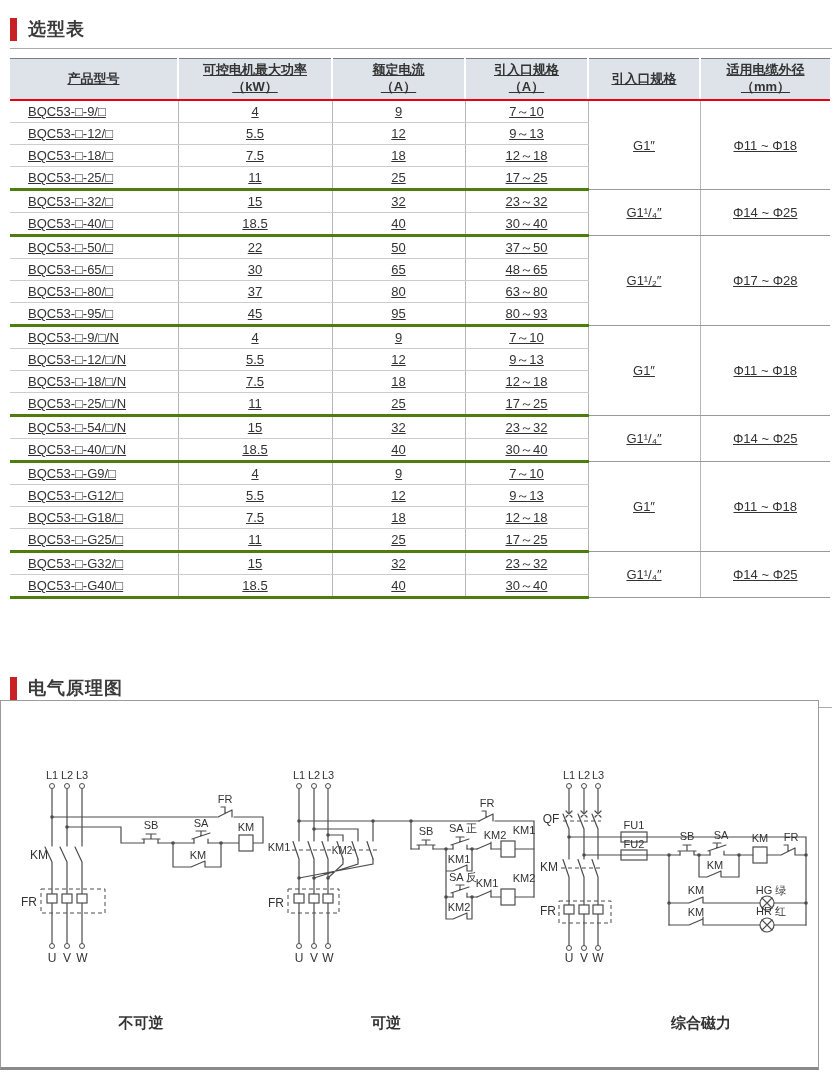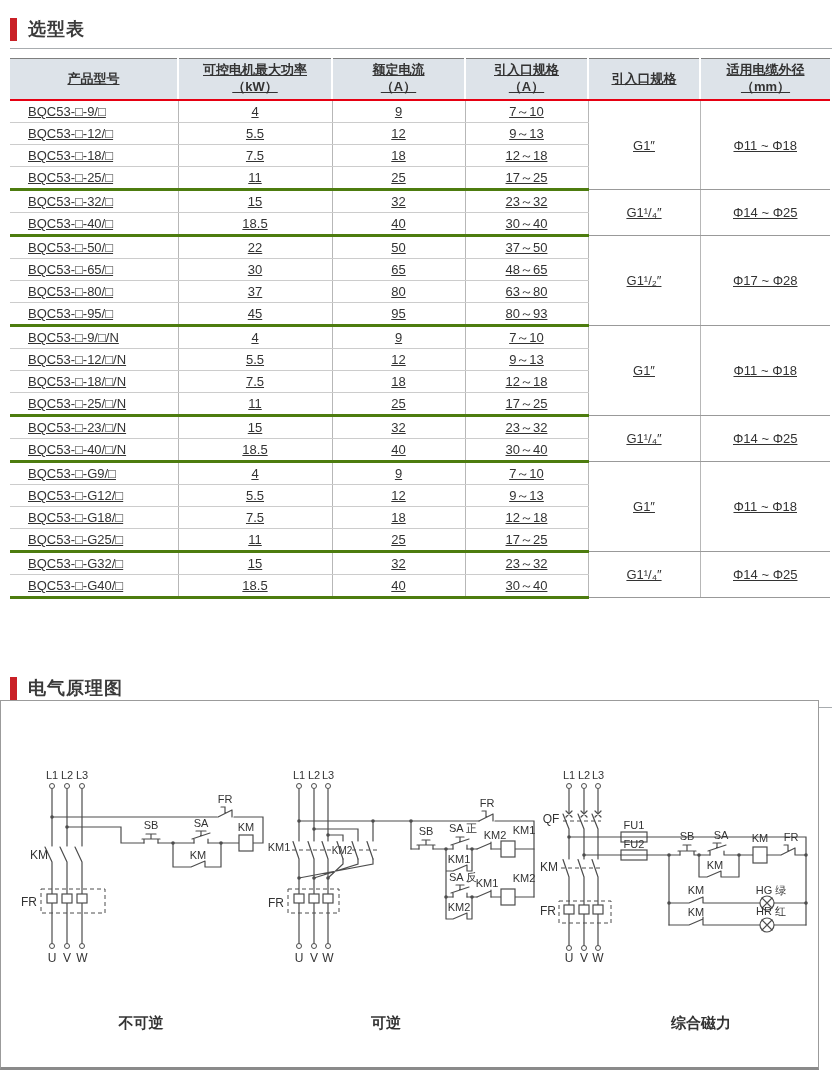--- a/index.html
+++ b/index.html
@@ -159,21 +159,21 @@
         <td class="num">18</td>
         <td class="num">12～18</td>
       </tr>
       <tr class="group-end">
         <td class="model">BQC53-□-25/□/N</td>
         <td class="num">11</td>
         <td class="num">25</td>
         <td class="num">17～25</td>
       </tr>
       <tr>
-        <td class="model">BQC53-□-23/□/N</td>
+        <td class="model">BQC53-□-54/□/N</td>
         <td class="num">15</td>
         <td class="num">32</td>
         <td class="num">23～32</td>
         <td rowspan="2" class="merge inlet">G1¹/₄″</td>
         <td rowspan="2" class="merge cable">Φ14 ~ Φ25</td>
       </tr>
       <tr class="group-end">
         <td class="model">BQC53-□-40/□/N</td>
         <td class="num">18.5</td>
         <td class="num">40</td>

